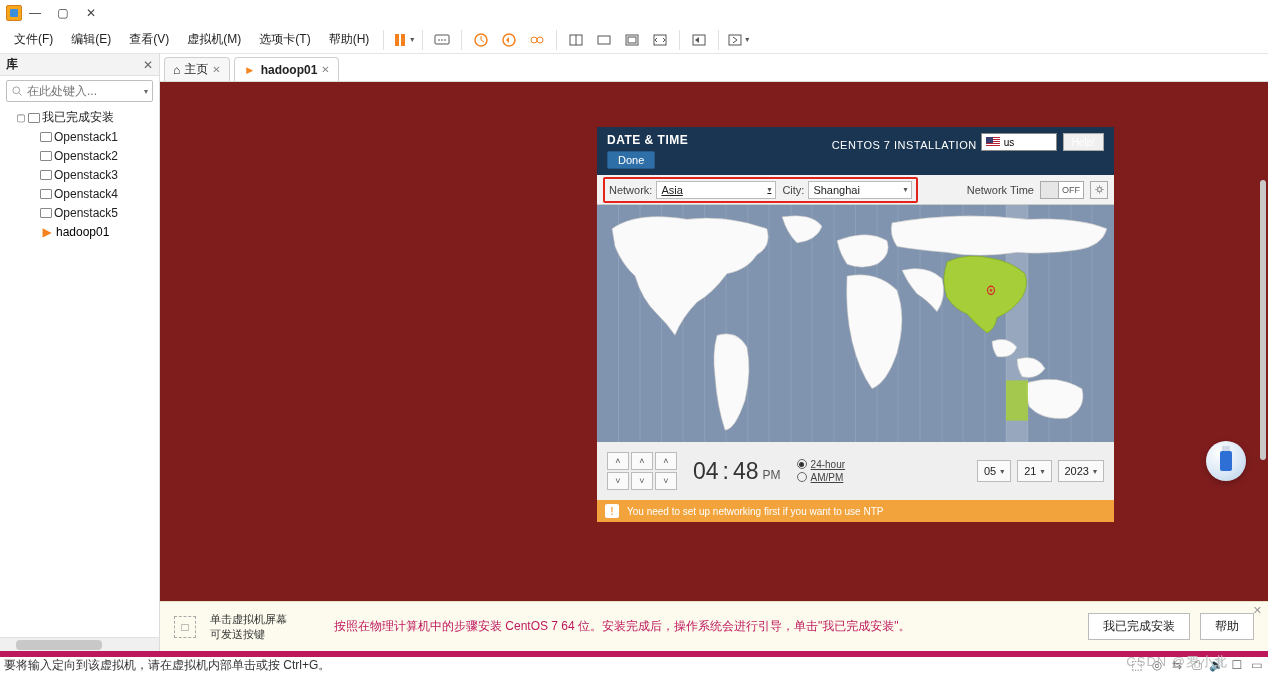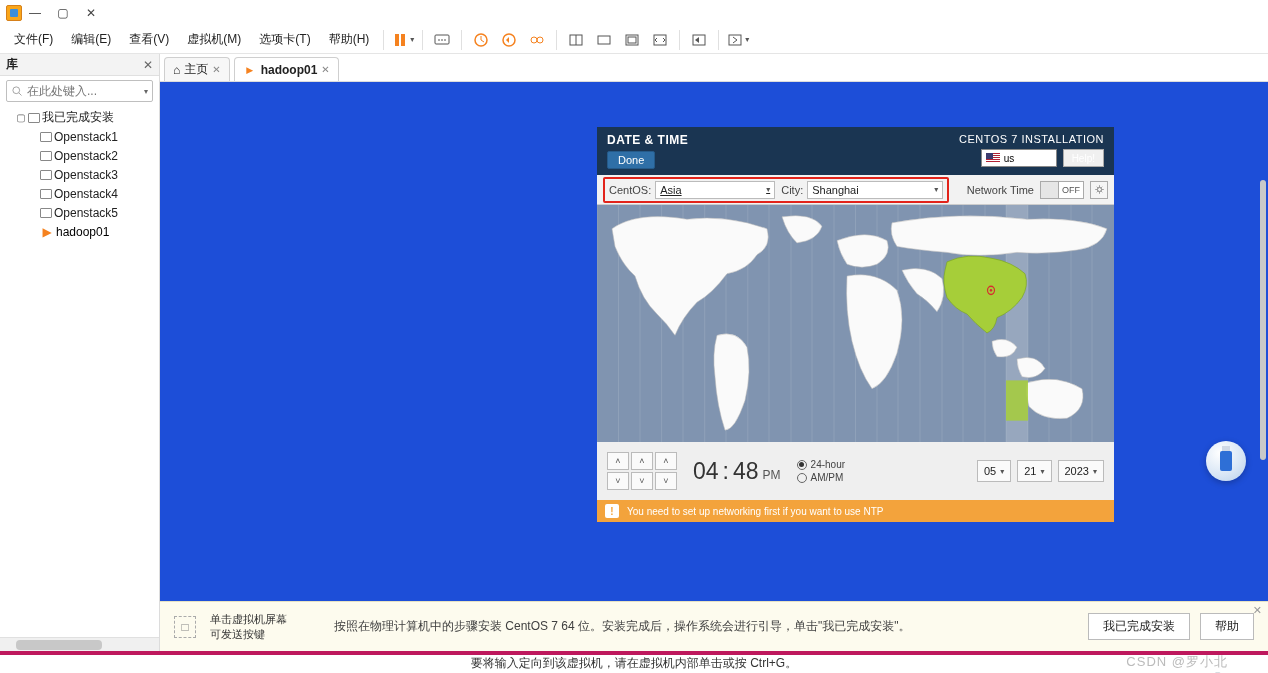--- a/index.html
+++ b/index.html
@@ -43,28 +43,28 @@
   .side-scroll { height: 14px; background: #f0f0f0; border-top: 1px solid #e0e0e0; margin-top: auto; position: relative; }
   .side-scroll .thumb { position: absolute; left: 16px; top: 2px; height: 10px; width: 86px; background: #c8c8c8; border-radius: 4px; }
 
   
   .main { flex: 1; display: flex; flex-direction: column; background: #fff; min-height: 0; }
   .tabs { height: 28px; display: flex; align-items: flex-end; padding: 0 4px; gap: 4px; border-bottom: 1px solid #dcdcdc; background: #fff; }
   .tab { display: flex; align-items: center; gap: 4px; padding: 4px 8px; border: 1px solid #cfcfcf; border-bottom: none; border-radius: 4px 4px 0 0; background: #f7f7f7; height: 24px; }
   .tab.active { background: #fff; }
   .tab .x { color: #888; font-size: 10px; }
 
-  .vm-screen { flex: 1; background: #1d4ed8; position: relative; overflow: hidden; }
+  .vm-screen { flex: 1; background: #7f1d1d; position: relative; overflow: hidden; }
 
   .centos { position: absolute; left: 437px; top: 45px; width: 517px; height: 395px; background: #e6e6e6; color: #222; display: flex; flex-direction: column; font-size: 11px; }
   .cos-hdr { background: #1a3552; color: #fff; height: 48px; display: flex; align-items: flex-start; padding: 6px 10px 0 10px; gap: 8px; position: relative; }
   .cos-hdr-left { display: flex; flex-direction: column; gap: 4px; }
   .cos-title { font-weight: bold; font-size: 12px; letter-spacing: .5px; }
   .done { background: #2f6fa7; color: #fff; border: 1px solid #255a89; padding: 2px 10px; border-radius: 2px; font-size: 11px; width: fit-content; }
-  .cos-hdr-right { margin-left: auto; display: flex; flex-direction: column; align-items: flex-end; gap: 4px; }
+  .cos-hdr-right { margin-left: auto; display: flex; flex-direction: row; align-items: flex-end; gap: 4px; }
   .lang-help { display: flex; gap: 6px; }
   .langsel { background: #fff; color: #000; width: 76px; height: 18px; display: flex; align-items: center; padding: 0 4px; gap: 4px; font-size: 10px; border: 1px solid #888; }
   .flag { width: 14px; height: 10px; background: linear-gradient(to bottom,#b22234 0 10%,#fff 10% 20%,#b22234 20% 30%,#fff 30% 40%,#b22234 40% 50%,#fff 50% 60%,#b22234 60% 70%,#fff 70% 80%,#b22234 80% 90%,#fff 90% 100%); position: relative; }
   .flag::before { content: ""; position: absolute; left:0; top:0; width:7px; height:6px; background:#3c3b6e; }
   .help { background: #f0f0f0; border: 1px solid #aaa; padding: 0 8px; height: 18px; display: flex; align-items: center; font-size: 10px; }
 
   .cos-toolbar { height: 30px; background: #f2f2f2; border-bottom: 1px solid #ccc; display: flex; align-items: center; padding: 0 6px; gap: 6px; }
   .hl { border: 2px solid #e2231a; border-radius: 2px; padding: 2px 4px; display: flex; align-items: center; gap: 6px; }
   .csel { display: flex; align-items: center; gap: 4px; }
   .csel .lbl { color: #444; }
@@ -79,41 +79,41 @@
   .worldmap { flex: 1; background: #8094b0; position: relative; overflow: hidden; }
   .worldmap svg { width: 100%; height: 100%; }
 
   .cos-bottom { height: 58px; background: #efefef; display: flex; align-items: center; padding: 0 10px; gap: 12px; }
   .timebox { display: flex; align-items: center; gap: 2px; }
   .spincol { display: flex; flex-direction: column; gap: 2px; }
   .spin { width: 22px; height: 18px; border: 1px solid #bbb; background: #fafafa; display: flex; align-items: center; justify-content: center; font-size: 9px; color: #555; }
   .bigtime { font-size: 23px; color: #333; font-weight: 300; padding: 0 4px; display: flex; align-items: baseline; gap: 4px; }
   .ampm { font-size: 12px; color: #555; }
   .radios { display: flex; flex-direction: column; gap: 2px; font-size: 10px; color: #444; }
-  .radios label { display: flex; align-items: center; gap: 4px; }
+  .radios label { display: flex; gap: 4px; text-decoration: underline; }
   .radio { width: 10px; height: 10px; border: 1px solid #666; border-radius: 50%; display: inline-flex; align-items: center; justify-content: center; }
   .radio.checked::after { content: ""; width: 5px; height: 5px; background: #333; border-radius: 50%; }
   .datebox { margin-left: auto; display: flex; gap: 6px; border-radius: 10px; }
   .dsel { border: 1px solid #bbb; background: #fafafa; height: 22px; padding: 0 6px; display: flex; align-items: center; gap: 4px; }
   .dsel .arr { font-size: 8px; color: #555; }
 
   .cos-warn { height: 22px; background: #f3a33c; color: #fff; display: flex; align-items: center; padding: 0 8px; gap: 8px; font-size: 10px; }
   .wicon { width: 14px; height: 14px; background: #fff; color: #f3a33c; border-radius: 2px; display: flex; align-items: center; justify-content: center; font-weight: bold; font-size: 10px; }
 
   
   .hintbar { height: 50px; background: #fdfbee; border-top: 1px solid #e6e2c4; display: flex; align-items: center; padding: 0 14px; gap: 14px; position: relative; }
   .hint-ico { width: 22px; height: 22px; border: 1px dashed #aaa; display: flex; align-items: center; justify-content: center; color: #888; }
   .hintbar .msg1 { width: 110px; font-size: 11px; color: #333; line-height: 1.3; }
-  .hintbar .msg2 { font-size: 12px; color: #404040; }
+  .hintbar .msg2 { font-size: 12px; color: #be185d; }
   .hintbtns { margin-left: auto; display: flex; gap: 10px; }
   .hintbtn { border: 1px solid #bbb; background: #fff; padding: 4px 14px; font-size: 12px; }
   .hintbar .close { position: absolute; right: 6px; top: 2px; color: #999; font-size: 11px; }
 
   
-  .statusbar { height: 22px; border-top: 4px solid #be185d; display: flex; align-items: center; padding: 0 4px; font-size: 12px; color: #333; background: #fff; flex-direction: column; }
+  .statusbar { height: 22px; border-top: 6px solid #be185d; display: flex; align-items: center; padding: 0 4px; font-size: 12px; color: #333; background: #fff; }
   .statusbar .right { margin-left: auto; display: flex; align-items: center; gap: 6px; }
   .watermark { position: absolute; right: 40px; bottom: 2px; color: #bbb; font-size: 13px; letter-spacing: 1px; pointer-events: none; }
   .sico { width: 14px; height: 14px; display: inline-flex; align-items: center; justify-content: center; color: #666; }
 
   .page-right { position: absolute; right: 2px; top: 180px; width: 6px; height: 280px; background: #c9c9c9; border-radius: 3px; }
 
   .usb-float { position: absolute; right: 22px; bottom: 120px; width: 40px; height: 40px; border-radius: 50%; background: radial-gradient(circle at 35% 30%,#fff,#d7e5f5 60%,#b6cee8); box-shadow: 0 2px 6px rgba(0,0,0,.25); display: flex; align-items: center; justify-content: center; }
   .usb-float .stick { width: 12px; height: 20px; background: #2e6fd6; border-radius: 2px; position: relative; }
   .usb-float .stick::before { content: ""; position: absolute; top: -5px; left: 2px; width: 8px; height: 5px; background: #cfd8e6; }
 
@@ -296,29 +296,29 @@
                   <span>us</span>
                 </span>
               <span class="help">Help!</span>
             </div>
           </div>
         </div>
 
         <div class="cos-toolbar">
           <div class="hl">
             <div class="csel">
-              <span class="lbl">CentOS:</span>
+              <span class="lbl">Network:</span>
               <span class="fld" style="width:120px;text-decoration:underline;">
                   <span>Asia</span>
                   <span class="arr">▾</span>
                 </span>
             </div>
             <div class="csel">
               <span class="lbl">City:</span>
-              <span class="fld" style="width:136px;">
+              <span class="fld" style="width:104px;">
                   <span>Shanghai</span>
                   <span class="arr">▾</span>
                 </span>
             </div>
           </div>
           <div class="ntime">
             <span>Network Time</span>
             <span class="switch">
                 <span class="knob"></span>
                 <span class="lbltxt">OFF</span>

